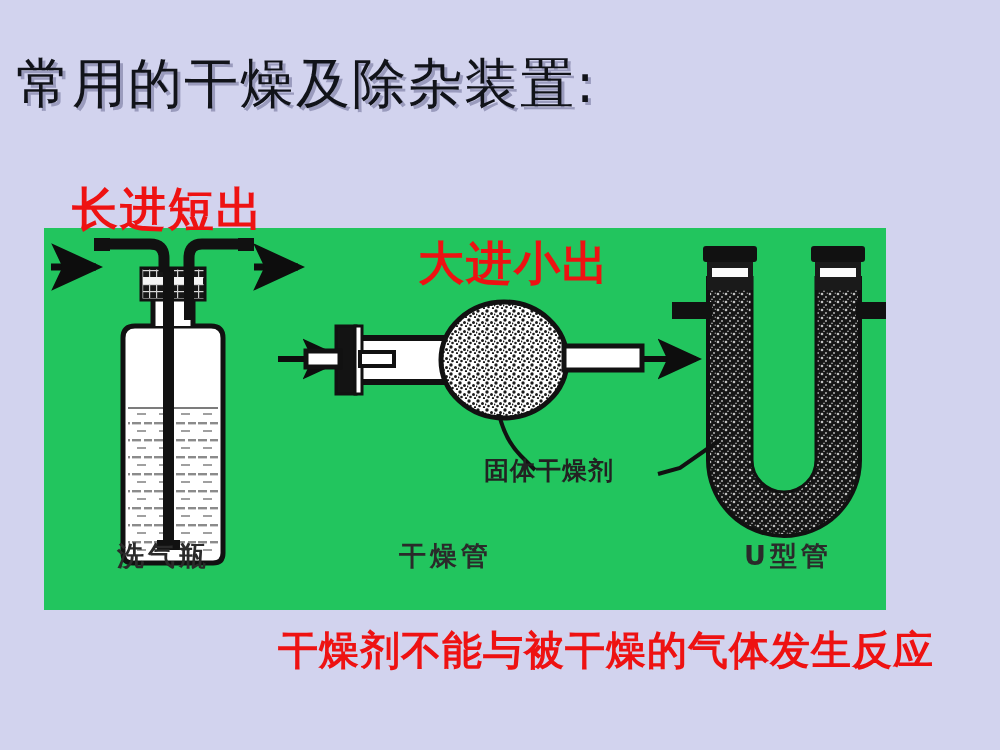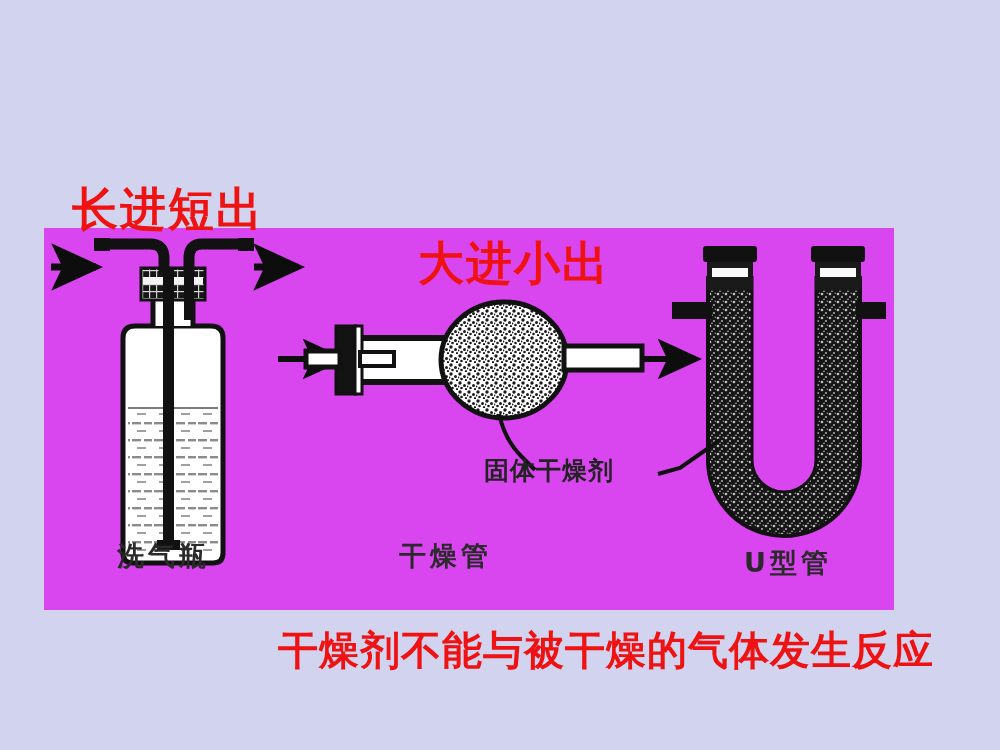--- a/index.html
+++ b/index.html
@@ -67,22 +67,21 @@
     font-family: Liberation Mono, monospace;
   }
 
   
   .figure-panel {
     position: absolute;
     left: 44px;
     top: 228px;
     width: 842px;
     height: 382px;
-    background: #d946ef;
-    padding-left: 8px;
+    background: #22c55e;
   }
 
   .fig-svg {
     position: absolute;
     left: 0;
     top: 0;
     width: 842px;
     height: 382px;
     display: block;
   }
@@ -93,39 +92,40 @@
     color: #2a2a2a;
     font-size: 27px;
     line-height: 32px;
     letter-spacing: 4px;
     white-space: nowrap;
     font-weight: 700;
     text-align: right;
   }
   .cap-1 { left: 73px;  top: 312px; }
   .cap-2 { left: 355px; top: 312px; }
-  .cap-3 { left: 700px; top: 319px; }
+  .cap-3 { left: 700px; top: 312px; }
 
   .inner-label {
     position: absolute;
     color: #222;
     font-size: 25px;
     line-height: 30px;
     letter-spacing: 1px;
     white-space: nowrap;
     font-weight: 700;
     left: 440px;
     top: 228px;
   }
 </style>
 </head>
 <body>
 
 <div id="slide">
 
+  <div class="title">常用的干燥及除杂装置:</div>
 
   <div class="red-note red-note-2">大进小出</div>
 
   <div class="red-note red-note-1">长进短出</div>
 
   <div class="figure-panel">
 
     <svg class="fig-svg" viewBox="0 0 842 382">
       <defs>
 

